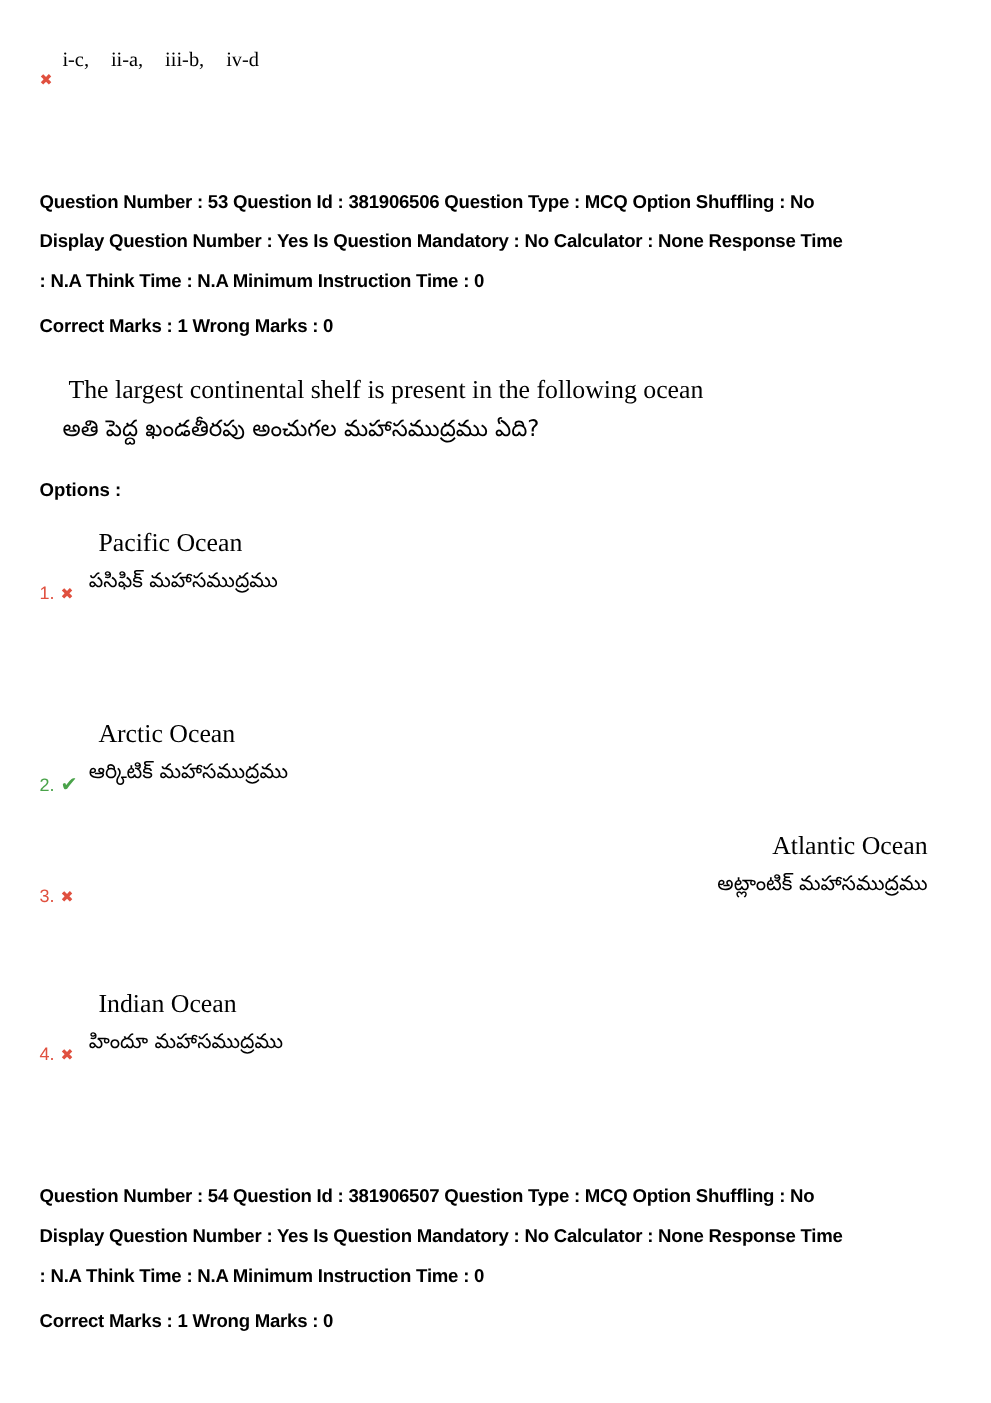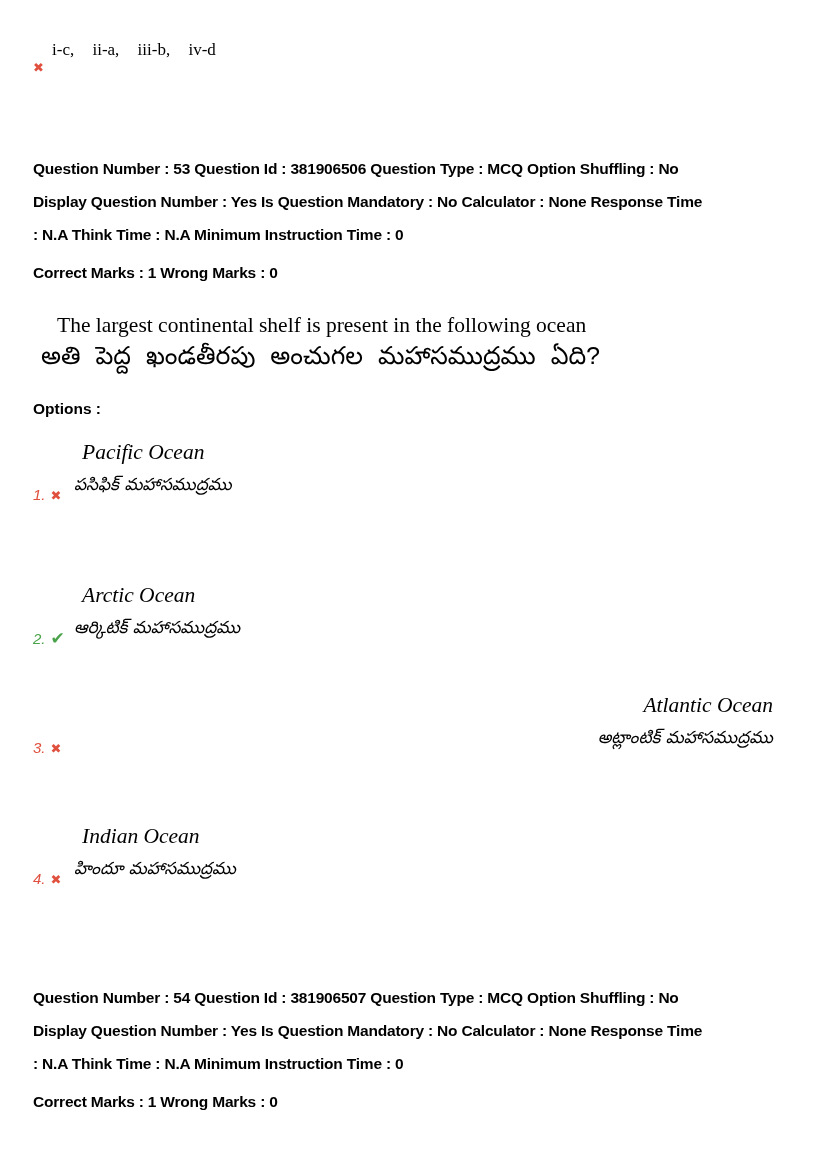--- a/index.html
+++ b/index.html
@@ -23,31 +23,31 @@
 
   
   .meta{left:33px;font-weight:700;font-size:15.5px;letter-spacing:-0.2px;width:780px;}
   .meta .mline{line-height:33px;white-space:nowrap;}
   .meta .marks{line-height:33px;margin-top:5px;white-space:nowrap;}
   #q53-meta{top:152px;}
   #q54-meta{top:981px;}
 
   
   #q53-en{left:57px;top:309px;font-size:21.5px;line-height:33px;white-space:nowrap;}
-  #q53-te{left:41px;top:341px;font-size:25px;line-height:33px;white-space:nowrap;font-family:Liberation Mono, monospace;}
+  #q53-te{left:52px;top:341px;font-size:19px;line-height:33px;white-space:nowrap;}
 
   
   #options-label{left:33px;top:392px;font-weight:700;font-size:15.5px;line-height:33px;}
-  .option{left:33px;width:740px;height:110px;font-style:italic;}
+  .option{left:33px;width:740px;height:110px;}
   .option .opt-en{margin-left:49px;font-size:21.5px;line-height:31px;white-space:nowrap;}
   .option .opt-te{margin-left:41px;font-size:17px;line-height:33px;white-space:nowrap;}
   .option .opt-marker{position:absolute;left:0;top:48px;line-height:20px;white-space:nowrap;}
   .option .num{font-size:15px;}
   #opt-1{top:437px;}
-  #opt-2{top:580px;}
+  #opt-2{top:596px;}
   #opt-3{top:690px;text-align:right;}
   #opt-4{top:821px;}
 
   
   .mark{font-family:"DejaVu Sans",sans-serif;display:inline-block;}
   .mark-incorrect{color:var(--c-incorrect,#e0503f);font-size:13px;}
   .mark-correct{color:var(--c-correct,#4aa34a);font-size:17px;}
   .state-incorrect .num{color:var(--c-incorrect,#e0503f);}
   .state-correct .num{color:var(--c-correct,#4aa34a);}
   .opt-marker .mark{margin-left:5px;vertical-align:baseline;}

